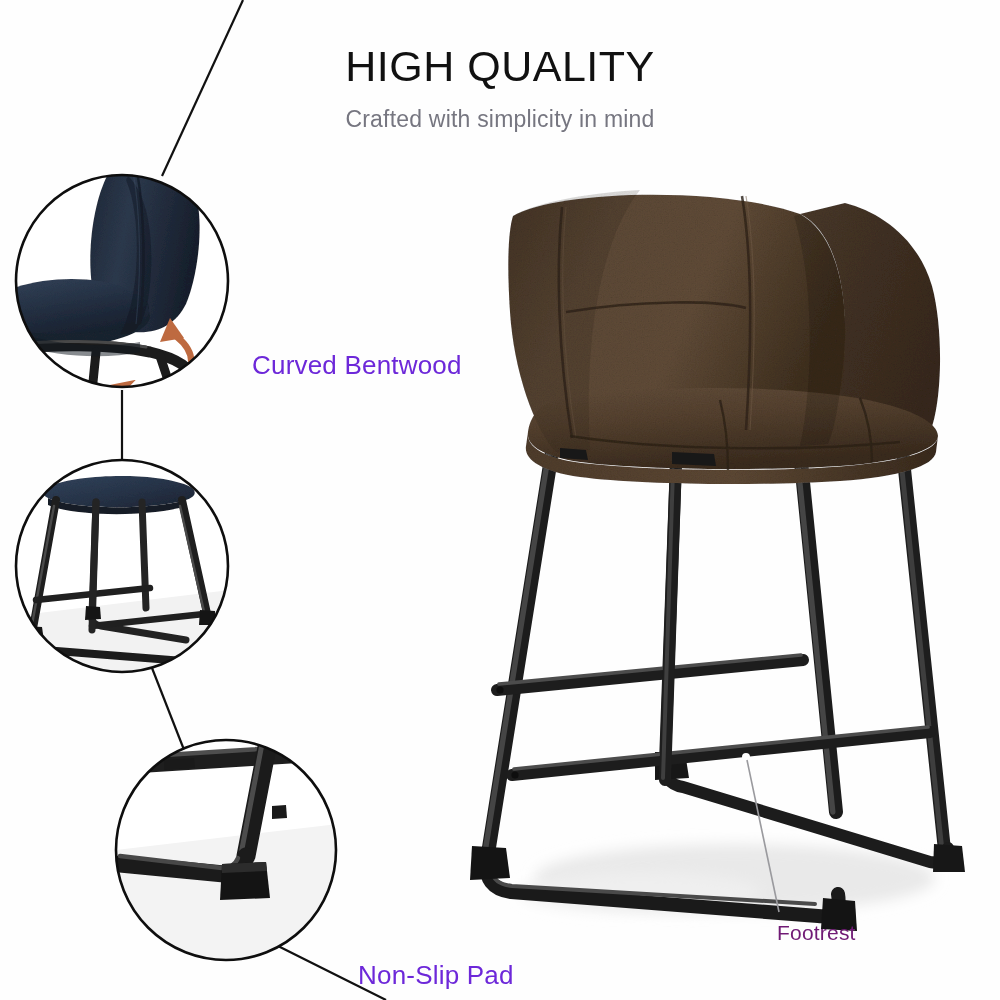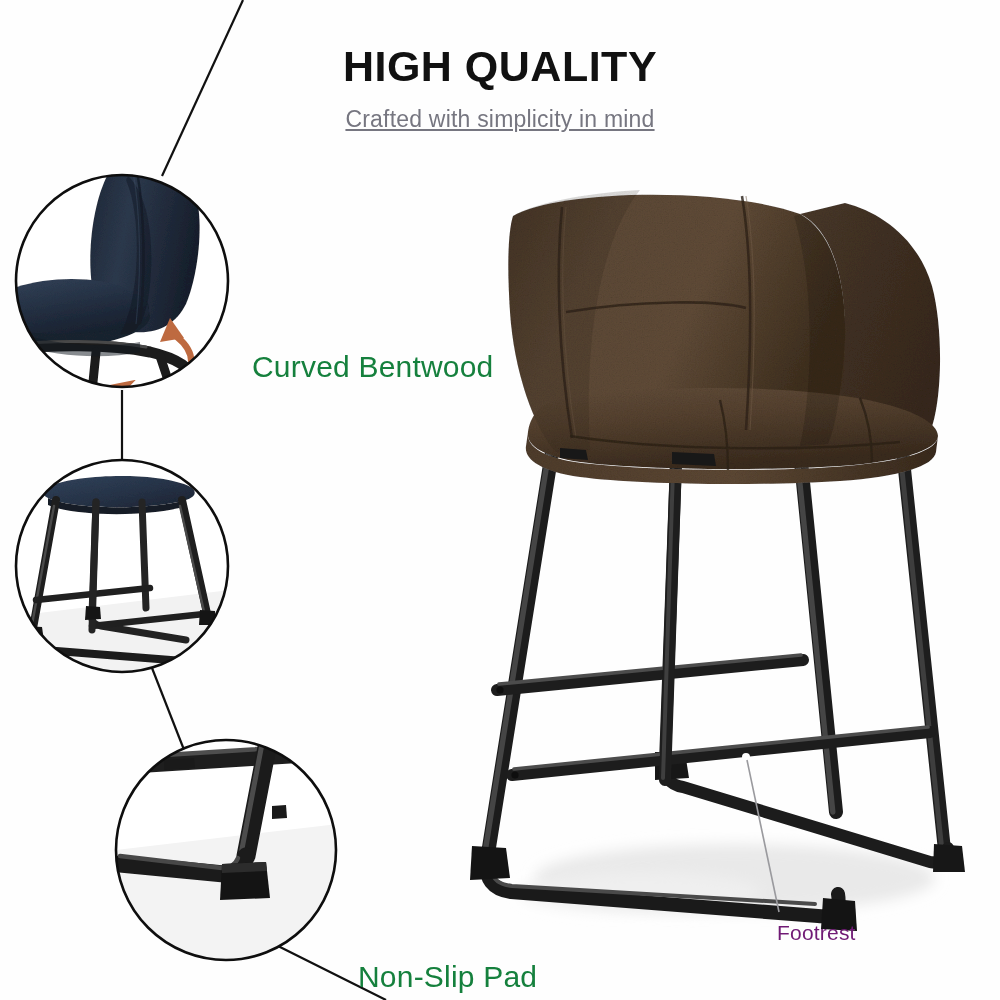--- a/index.html
+++ b/index.html
@@ -17,39 +17,38 @@
 
   
   .header {
     position:absolute;
     left:0; top:44px;
     width:1000px;
     text-align:center;
   }
   .title {
     font-size:43px;
-    font-weight:bold;
+    font-weight:normal;
     letter-spacing:0.5px;
     color:#111111;
     line-height:1.05;
   }
   .subtitle {
     margin-top:17px;
     font-size:23px;
     font-weight:400;
     color:#767680;
     letter-spacing:0.2px;
-    text-decoration:underline;
   }
 
   
   .feat-label {
     position:absolute;
-    font-size:30px;
-    color:#15803d;
+    font-size:26px;
+    color:#6d28d9;
     font-weight:400;
     letter-spacing:0.2px;
     white-space:nowrap;
   }
   .feat-label.curved   { left:252px; top:350px; }
   .feat-label.sled     { left:231px; top:646px; }
   .feat-label.pad      { left:358px; top:960px; }
   .feat-label.footrest {
     left:777px; top:921px;
     color:#701a75;

